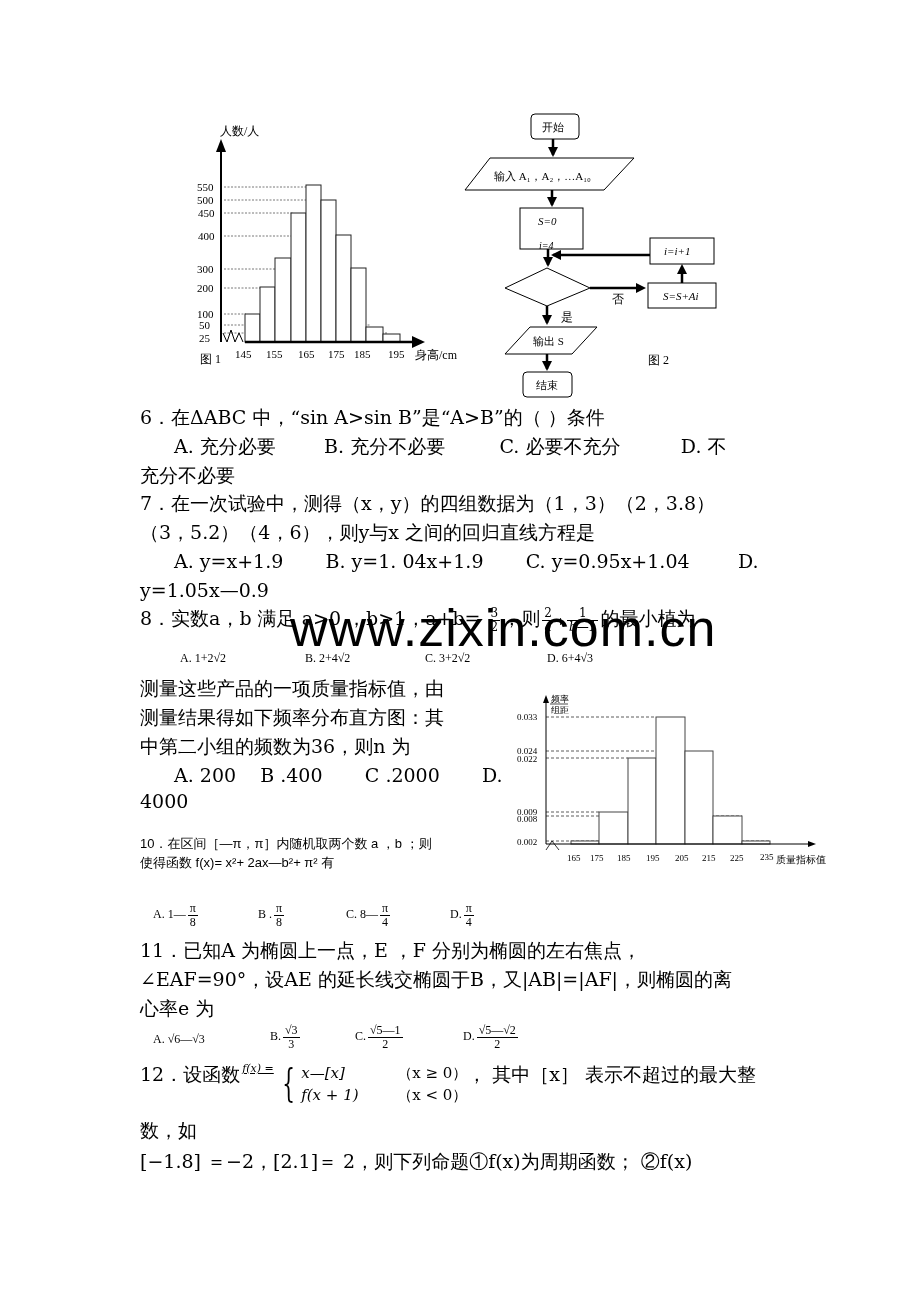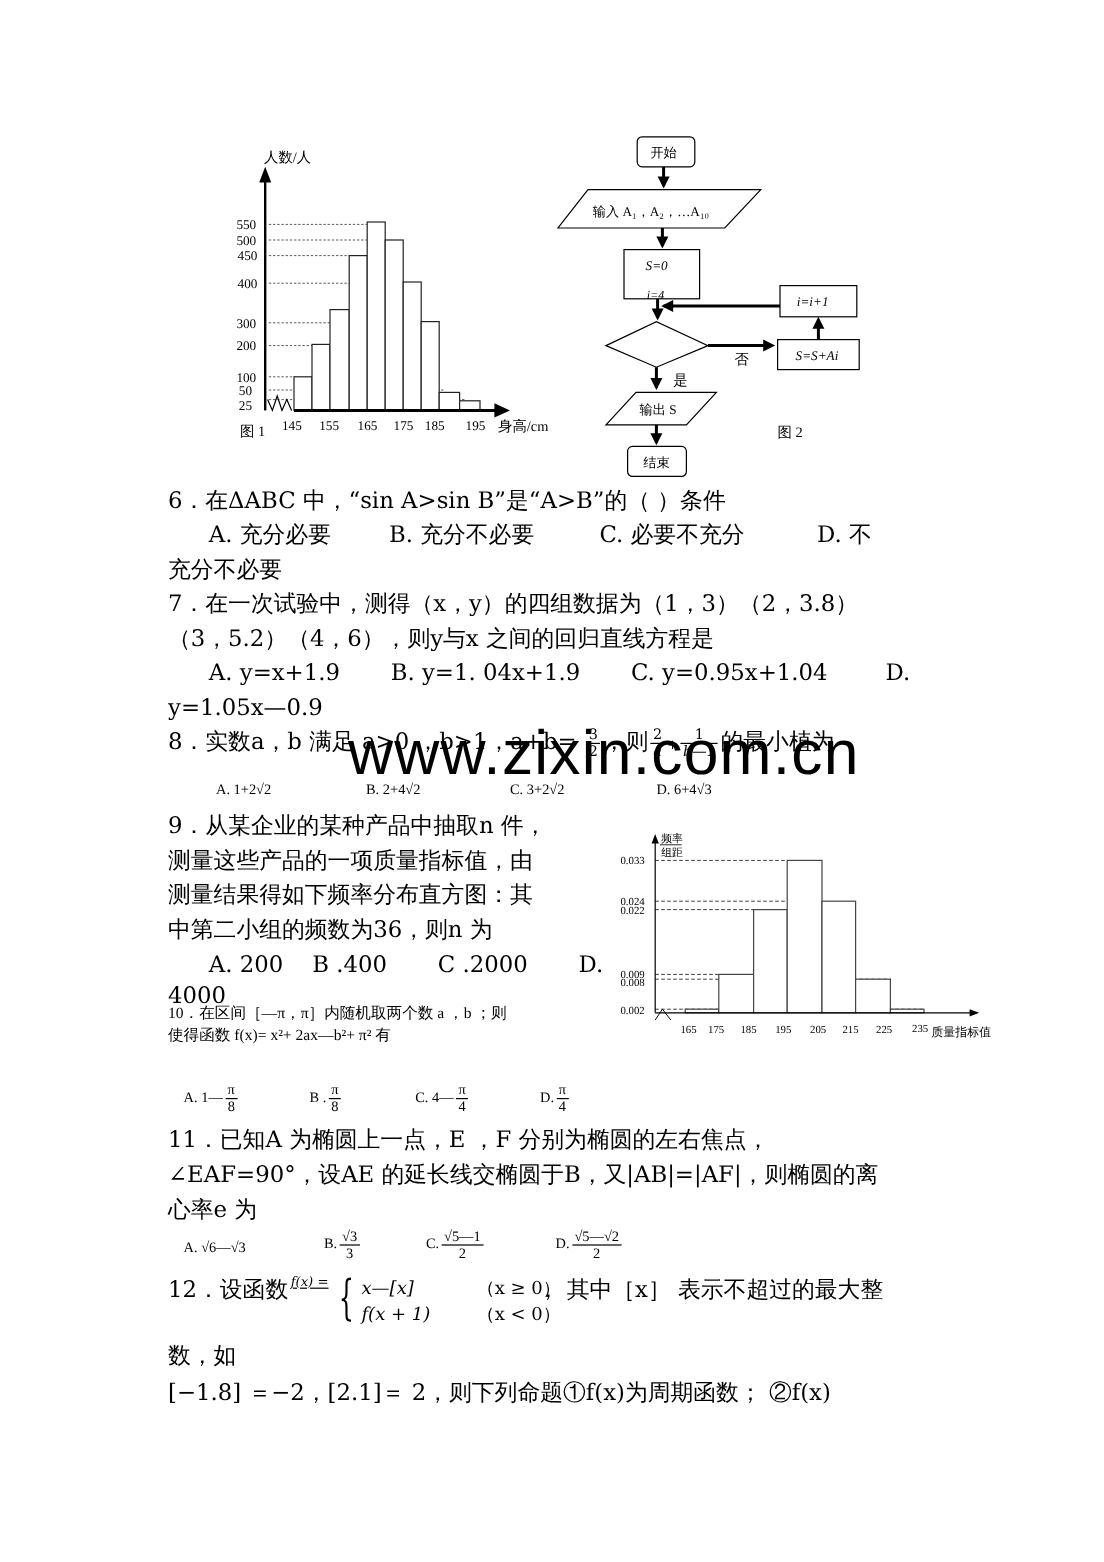--- a/index.html
+++ b/index.html
@@ -153,21 +153,20 @@
 <div class="q" style="top:602px;line-height:32px;">
   <span>8．实数a，b 满足 a&gt;0 ，b&gt;1，a+b=</span>
   <span class="frac"><span class="n">3</span><span class="d">2</span></span><span>，则</span><span class="frac"><span class="n">2</span><span class="d" style="font-style:italic">a</span></span><span style="font-size:11px">+</span><span class="frac"><span class="n">1</span><span class="d" style="font-style:italic">b—1</span></span><span>的最小植为</span>
 </div>
 <div class="opt" style="left:180px;top:651px;">A. 1+2√2</div>
 <div class="opt" style="left:305px;top:651px;">B. 2+4√2</div>
 <div class="opt" style="left:425px;top:651px;">C. 3+2√2</div>
 <div class="opt" style="left:547px;top:651px;">D. 6+4√3</div>
 
 <div class="q" style="top:674px;">
-  <div>9．从某企业的某种产品中抽取n 件，</div>
   <div>测量这些产品的一项质量指标值，由</div>
   <div>测量结果得如下频率分布直方图：其</div>
   <div>中第二小组的频数为36，则n 为</div>
   <div style="padding-left:34px;white-space:pre;">A. 200    B .400       C .2000       D.</div>
   <div style="line-height:22px;">4000</div>
 </div>
 
 <div class="abs" style="left:505px;top:688px;width:325px;height:180px;">
   <svg width="325" height="180" viewBox="505 688 325 180">
     <g stroke="#333" stroke-width="0.8" stroke-dasharray="3,2">
@@ -210,27 +209,27 @@
       <text x="730" y="861">225</text>
       <text x="760" y="860">235</text>
       <text x="776" y="863" font-size="10">质量指标值</text>
     </g>
     <text x="551" y="702" font-size="9">频率</text>
     <line x1="550" y1="704" x2="568" y2="704" stroke="#000" stroke-width="0.7"></line>
     <text x="551" y="713" font-size="9">组距</text>
   </svg>
 </div>
 
-<div class="abs" style="left:140px;top:834px;font-size:13px;line-height:19px;font-family:Liberation Serif, serif;">
+<div class="abs" style="left:140px;top:834px;font-size:13px;line-height:19px;font-family:Liberation Sans, sans-serif;">
   <div>10．在区间［—π，π］内随机取两个数 a ，b ；则</div>
   <div style="font-style:normal;">使得函数 f(x)= x²+ 2ax—b²+ π² 有</div>
 </div>
 <div class="opt" style="left:153px;top:902px;"><span>A. 1—</span><span class="frac"><span class="n">π</span><span class="d">8</span></span></div>
 <div class="opt" style="left:258px;top:902px;"><span>B .</span><span class="frac"><span class="n">π</span><span class="d">8</span></span></div>
-<div class="opt" style="left:346px;top:902px;"><span>C. 4—</span><span class="frac"><span class="n">π</span><span class="d">4</span></span></div>
+<div class="opt" style="left:346px;top:902px;"><span>C. 8—</span><span class="frac"><span class="n">π</span><span class="d">4</span></span></div>
 <div class="opt" style="left:450px;top:902px;"><span>D.</span><span class="frac"><span class="n">π</span><span class="d">4</span></span></div>
 
 <div class="q" style="top:936px;">
   <div>11．已知A 为椭圆上一点，E ，F 分别为椭圆的左右焦点，</div>
   <div>∠EAF=90°，设AE 的延长线交椭圆于B，又|AB|=|AF|，则椭圆的离</div>
   <div>心率e 为</div>
 </div>
 <div class="opt" style="left:153px;top:1032px;"><span>A.</span> <span>√6—√3</span></div>
 <div class="opt" style="left:270px;top:1024px;"><span>B.</span><span class="frac"><span class="n">√3</span><span class="d">3</span></span></div>
 <div class="opt" style="left:355px;top:1024px;"><span>C.</span><span class="frac"><span class="n">√5—1</span><span class="d">2</span></span></div>
@@ -240,17 +239,17 @@
   <div style="display:flex;align-items:flex-start;height:52px;">
     <span>12．设函数</span>
     <span style="font-size:11px;font-style:italic;margin:0 2px;text-decoration:underline;">f(x) =</span>
     <span style="font-size:40px;line-height:40px;transform:scaleX(0.5);display:inline-block;">{</span>
     <div style="display:grid;grid-template-columns:96px 50px;font-size:15px;line-height:22px;">
       <span style="font-style:italic;">x—[x]</span>
       <span>（x ≥ 0）</span>
       <span style="font-style:italic;">f(x + 1)</span>
       <span>（x &lt; 0）</span>
     </div>
-    <span style="margin-left:0;">，   其中［x］ 表示不超过的最大整</span>
+    <span style="margin-left:20px;">，   其中［x］ 表示不超过的最大整</span>
   </div>
   <div style="line-height:30px;margin-top:1px;">数，如</div>
   <div style="line-height:32px;">[−1.8] ＝−2，[2.1]＝ 2，则下列命题①f(x)为周期函数；  ②f(x)</div>
 </div>
 
 </body></html>

